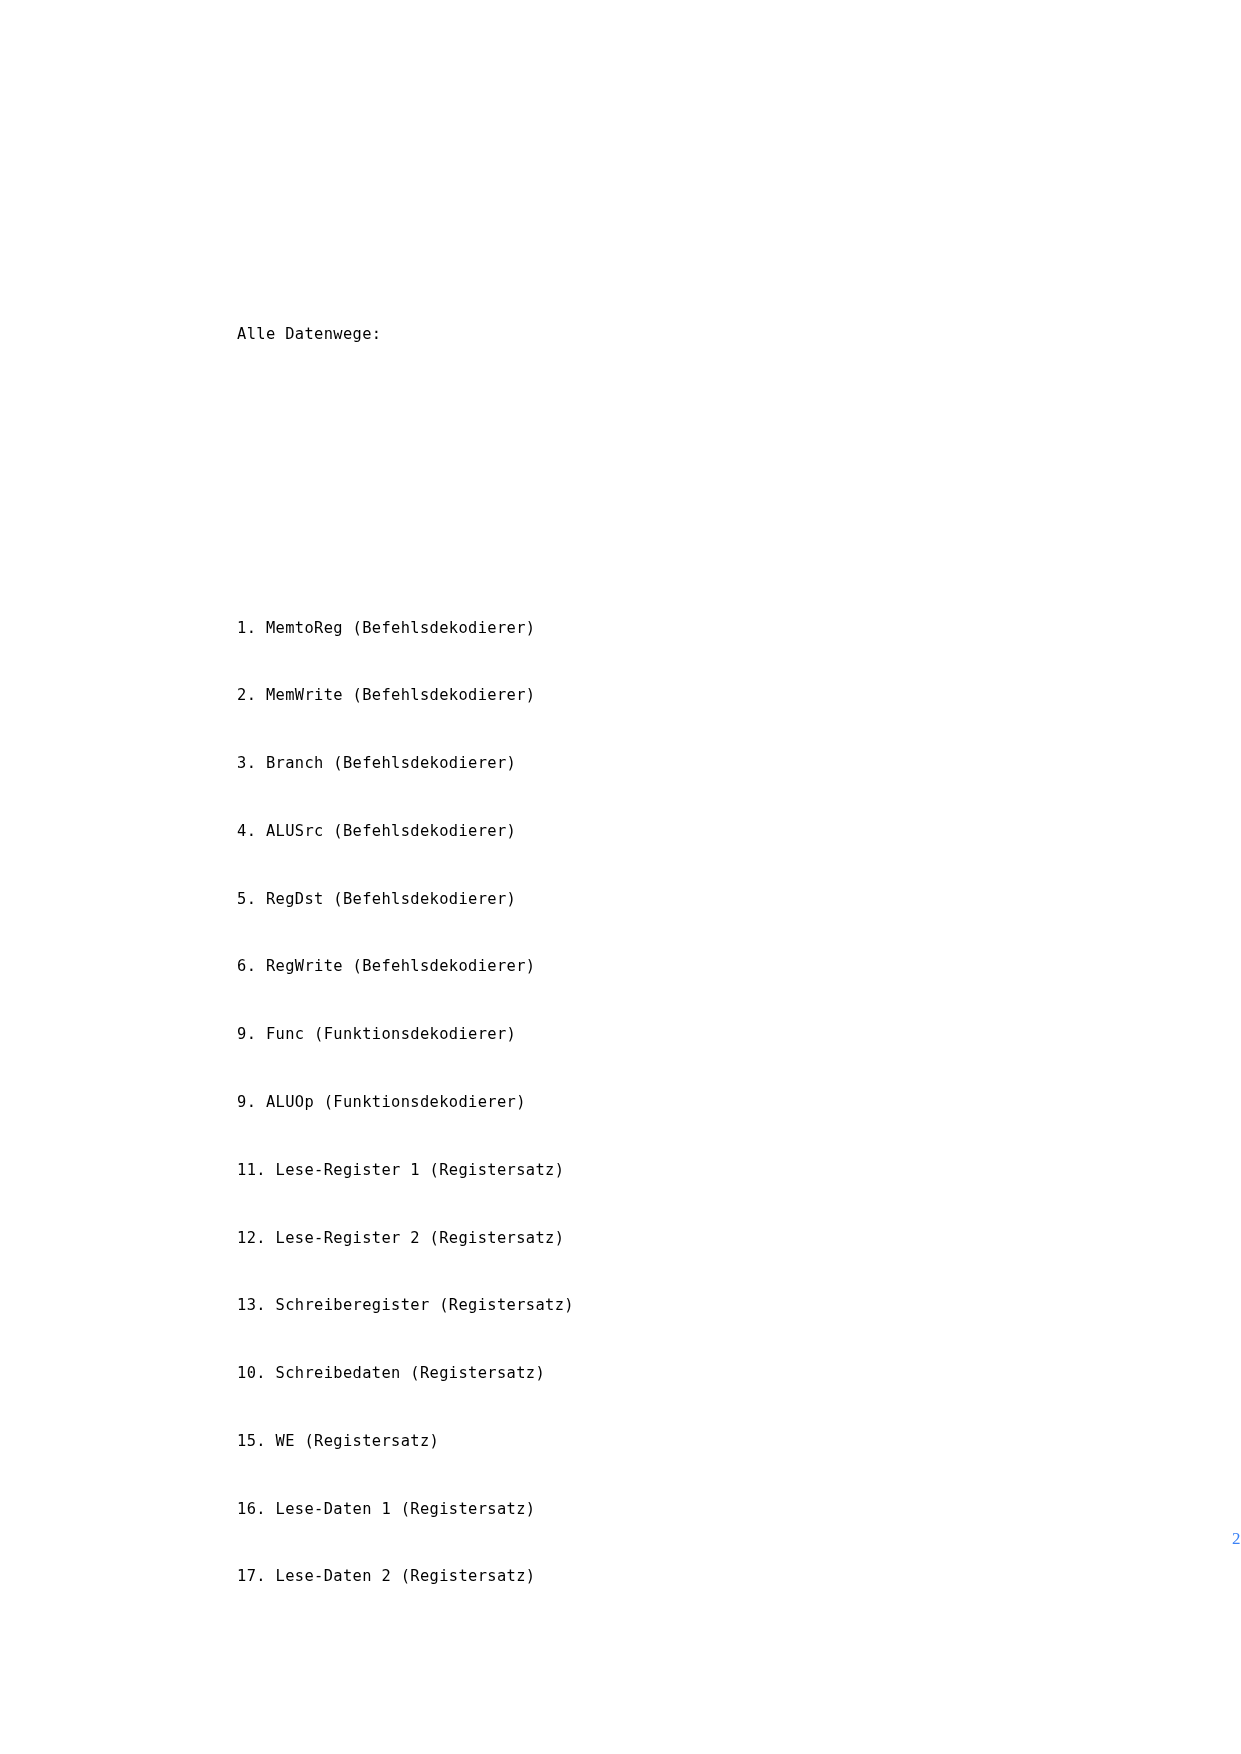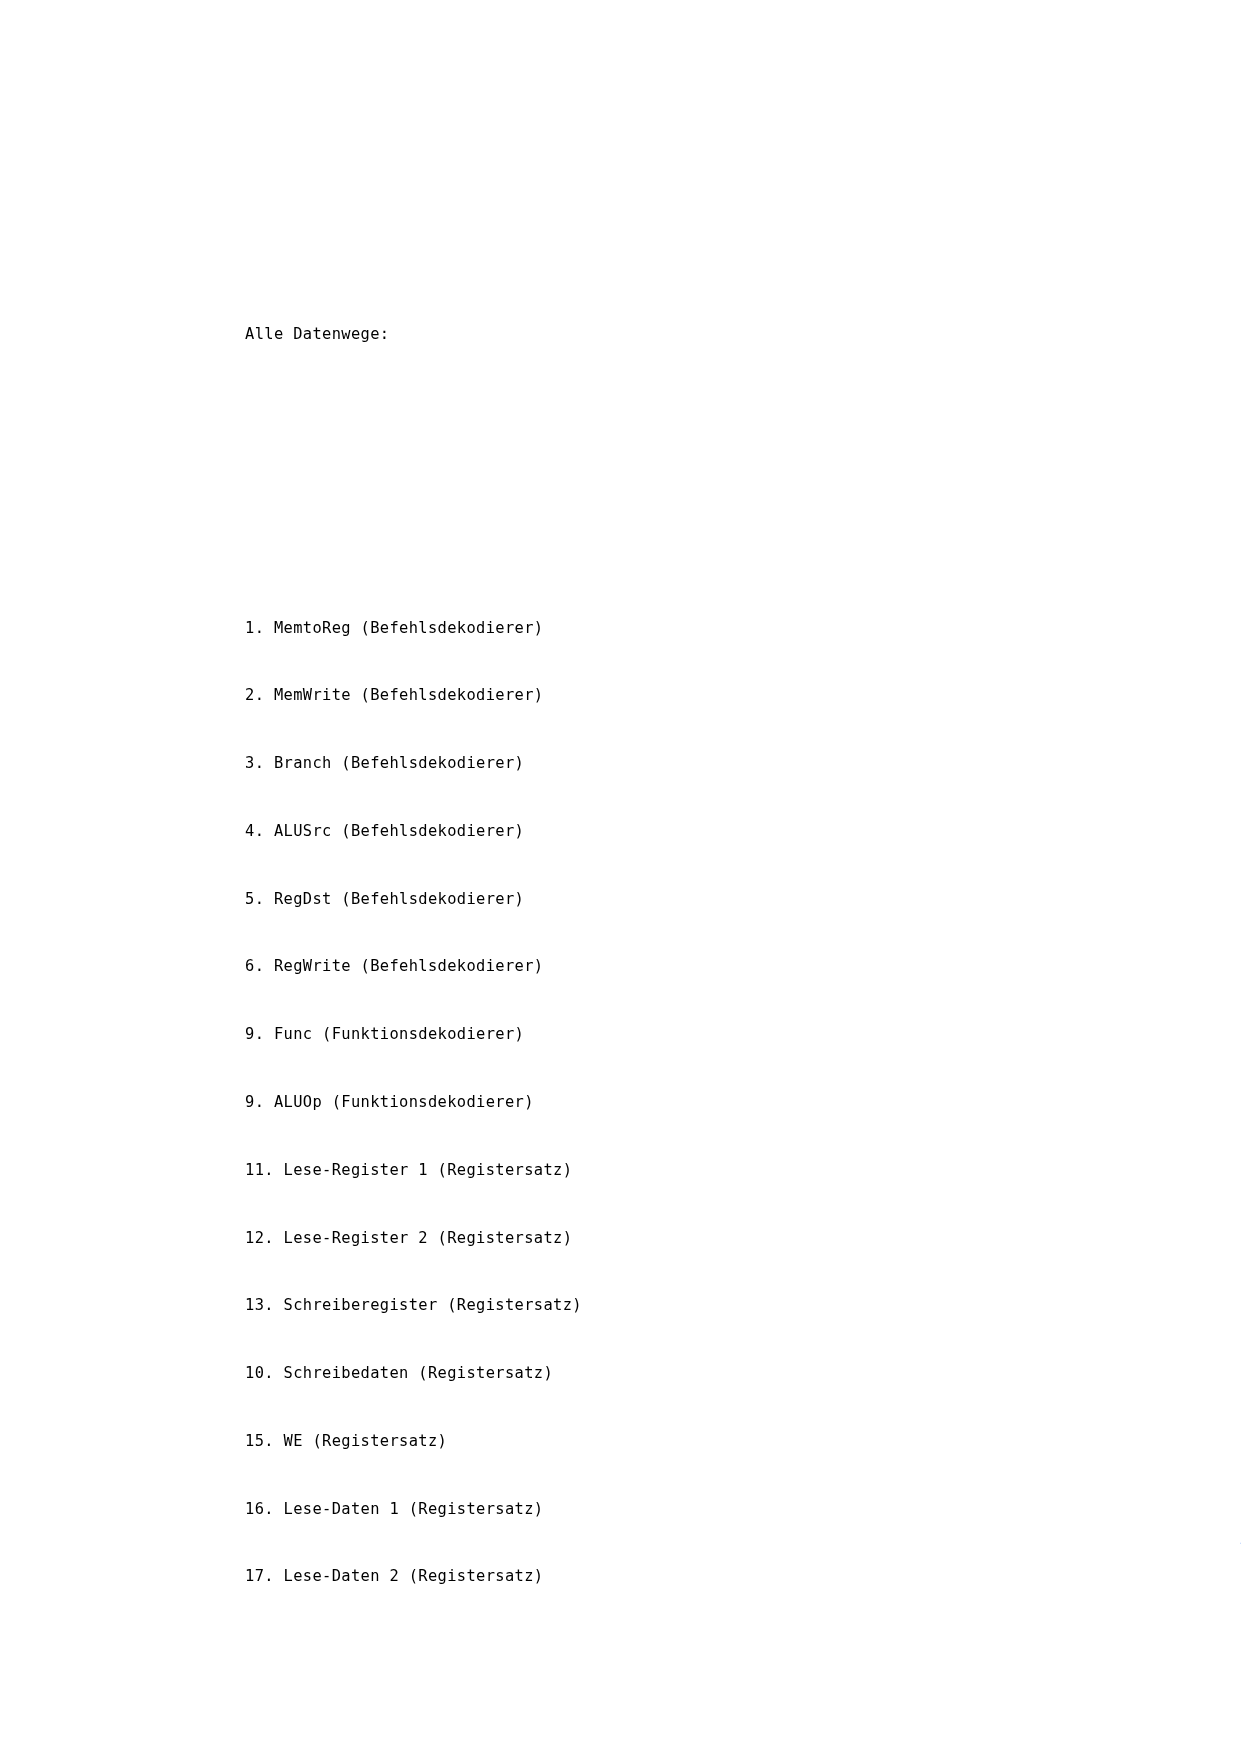--- a/index.html
+++ b/index.html
@@ -14,21 +14,21 @@
     position: relative;
     overflow: hidden;
     font-family: "DejaVu Sans Mono", "Liberation Mono", monospace;
     color: #000000;
     -webkit-font-smoothing: antialiased;
   }
 
   
   #page {
     position: absolute;
-    left: 16px;
+    left: 8px;
     top: 0;
     width: 1127px;
     height: 1754px;
   }
 
   .verbatim-block {
     position: absolute;
     left: 229px;
     top: 255px;
     width: 1012px;

